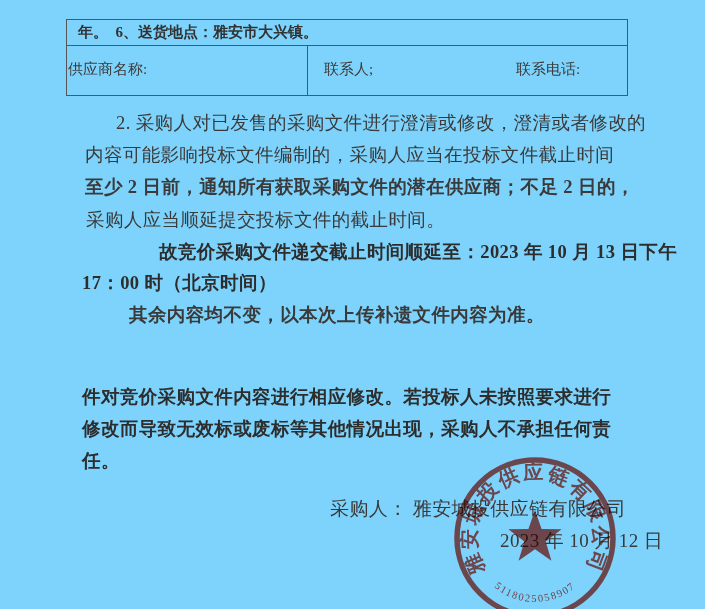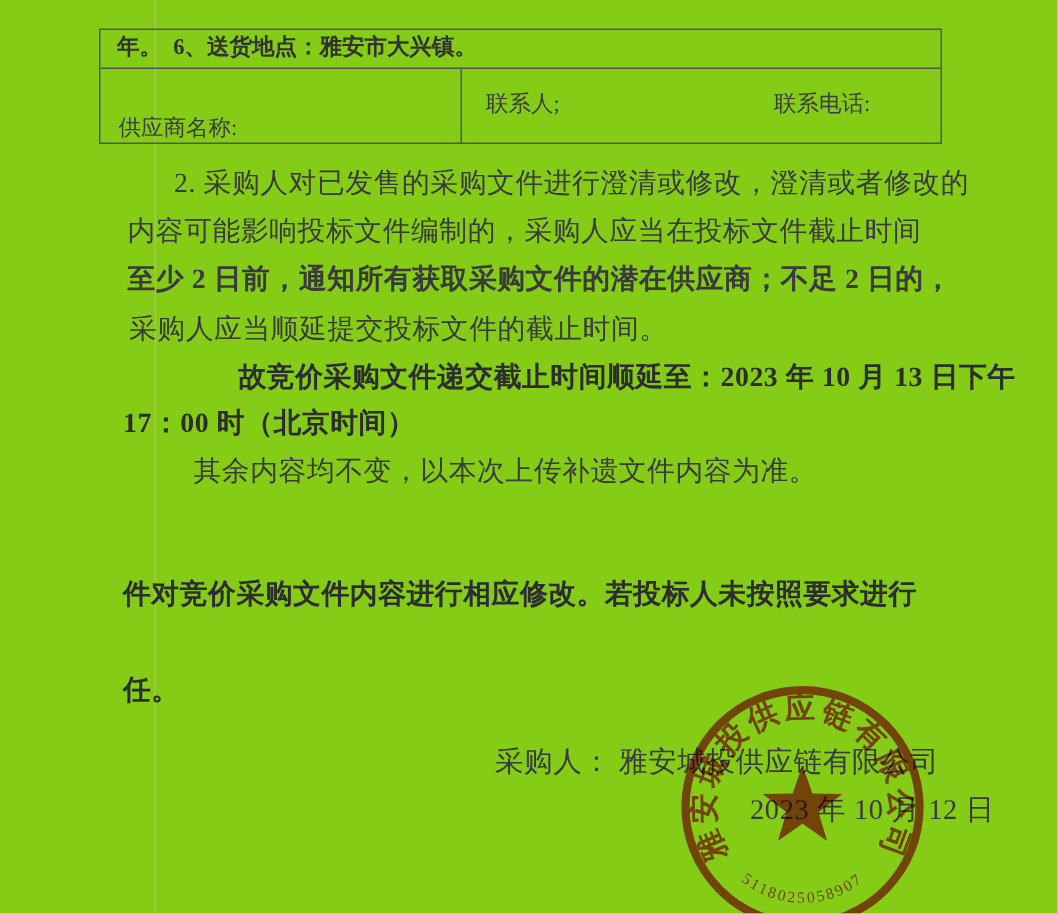--- a/index.html
+++ b/index.html
@@ -1,19 +1,19 @@
 <!DOCTYPE html>
 <html><head>
 <meta charset="utf-8">
 <style>
   html,body{margin:0;padding:0;}
   #page{
     position:relative;
     width:705px;height:609px;
-    background:#84cc16;
+    background:#7dd3fc;
     overflow:hidden;
     font-family:"Liberation Serif","DejaVu Serif",serif;
     color:#3a3a3a;
   }
   
   #margin-line{
     position:absolute;left:103px;top:0;width:1px;height:609px;
     background:#e9a7b4;opacity:.5;
   }
   
@@ -37,38 +37,38 @@
     border-right:1.2px solid #565656;
     box-sizing:border-box;
   }
   #info-table .cell-contact{
     position:absolute;left:241px;top:0;bottom:0;right:0;
   }
   #info-table .lbl{
     position:absolute;top:14px;
     font-size:15px;color:#3c3c3c;white-space:pre;
   }
-  .lbl.supplier{left:12px;margin-top:16px;}
+  .lbl.supplier{left:1px;}
   .lbl.contact{left:16px;}
   .lbl.phone{left:193px;margin-left:15px;}
   
   .line{
     position:absolute;
     font-size:18.5px;line-height:24px;
     letter-spacing:.4px;
     white-space:pre;color:#3a3a3a;
   }
   .b{font-weight:bold;color:#2d2d2d;}
   #l1{left:116px;top:111px;}
   #l2{left:85px;top:143px;}
   #l3{left:85px;top:175px;font-weight:bold;}
   #l4{left:86px;top:208px;}
   #l5{left:127px;top:240px;margin-left:32px;}
   #l6{left:82px;top:271px;}
-  #l7{left:129px;top:303px;}
+  #l7{left:129px;top:303px;font-weight:bold;}
   #l8{left:131px;top:353px;}
   #l9{left:82px;top:385px;}
   #l10{left:82px;top:417px;}
   #l11{left:82px;top:449px;}
   
   #sig-purchaser{left:330px;top:497px;font-size:19px;}
   #sig-date{left:500px;top:529px;font-size:19px;}
   
   #stamp{
     position:absolute;left:449px;top:452px;width:172px;height:172px;
@@ -102,20 +102,21 @@
   </div>
 
   <div class="line" id="l1">2. 采购人对已发售的采购文件进行澄清或修改，澄清或者修改的</div>
   <div class="line" id="l2">内容可能影响投标文件编制的，采购人应当在投标文件截止时间</div>
   <div class="line" id="l3">至少 2 日前，通知所有获取采购文件的潜在供应商；不足 2 日的，</div>
   <div class="line" id="l4">采购人应当顺延提交投标文件的截止时间。</div>
   <div class="line b" id="l5">故竞价采购文件递交截止时间顺延至：2023 年 10 月 13 日下午</div>
   <div class="line b" id="l6">17：00 时（北京时间）</div>
   <div class="line" id="l7">其余内容均不变，以本次上传补遗文件内容为准。</div>
   <div class="line b" id="l9">件对竞价采购文件内容进行相应修改。若投标人未按照要求进行</div>
+  <div class="line b" id="l10">修改而导致无效标或废标等其他情况出现，采购人不承担任何责</div>
   <div class="line b" id="l11">任。</div>
 
   <div class="line" id="sig-purchaser">采购人： 雅安城投供应链有限公司</div>
   <div class="line" id="sig-date">2023 年 10 月 12 日</div>
 
   <svg id="stamp" viewBox="0 0 172 172" xmlns="http://www.w3.org/2000/svg">
     <defs>
       <path id="arc-top" d="M 36.5 118.1 A 59 59 0 1 1 135.5 118.1" fill="none"></path>
       <path id="arc-bottom" d="M 37 127.1 A 64 64 0 0 0 135 127.1" fill="none"></path>
     </defs>

